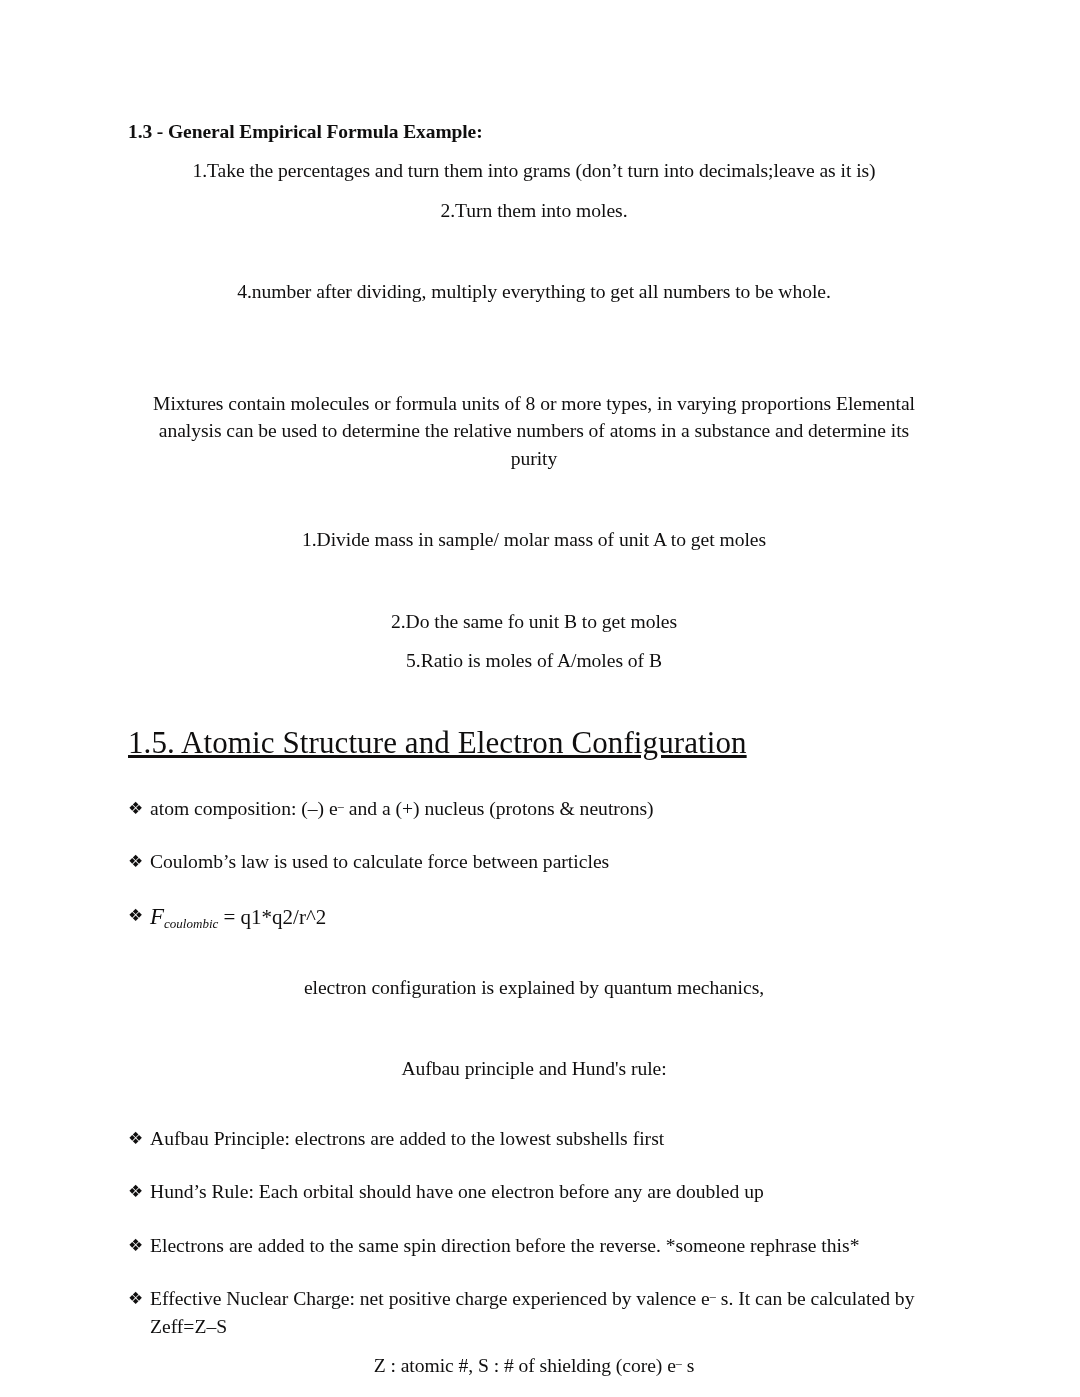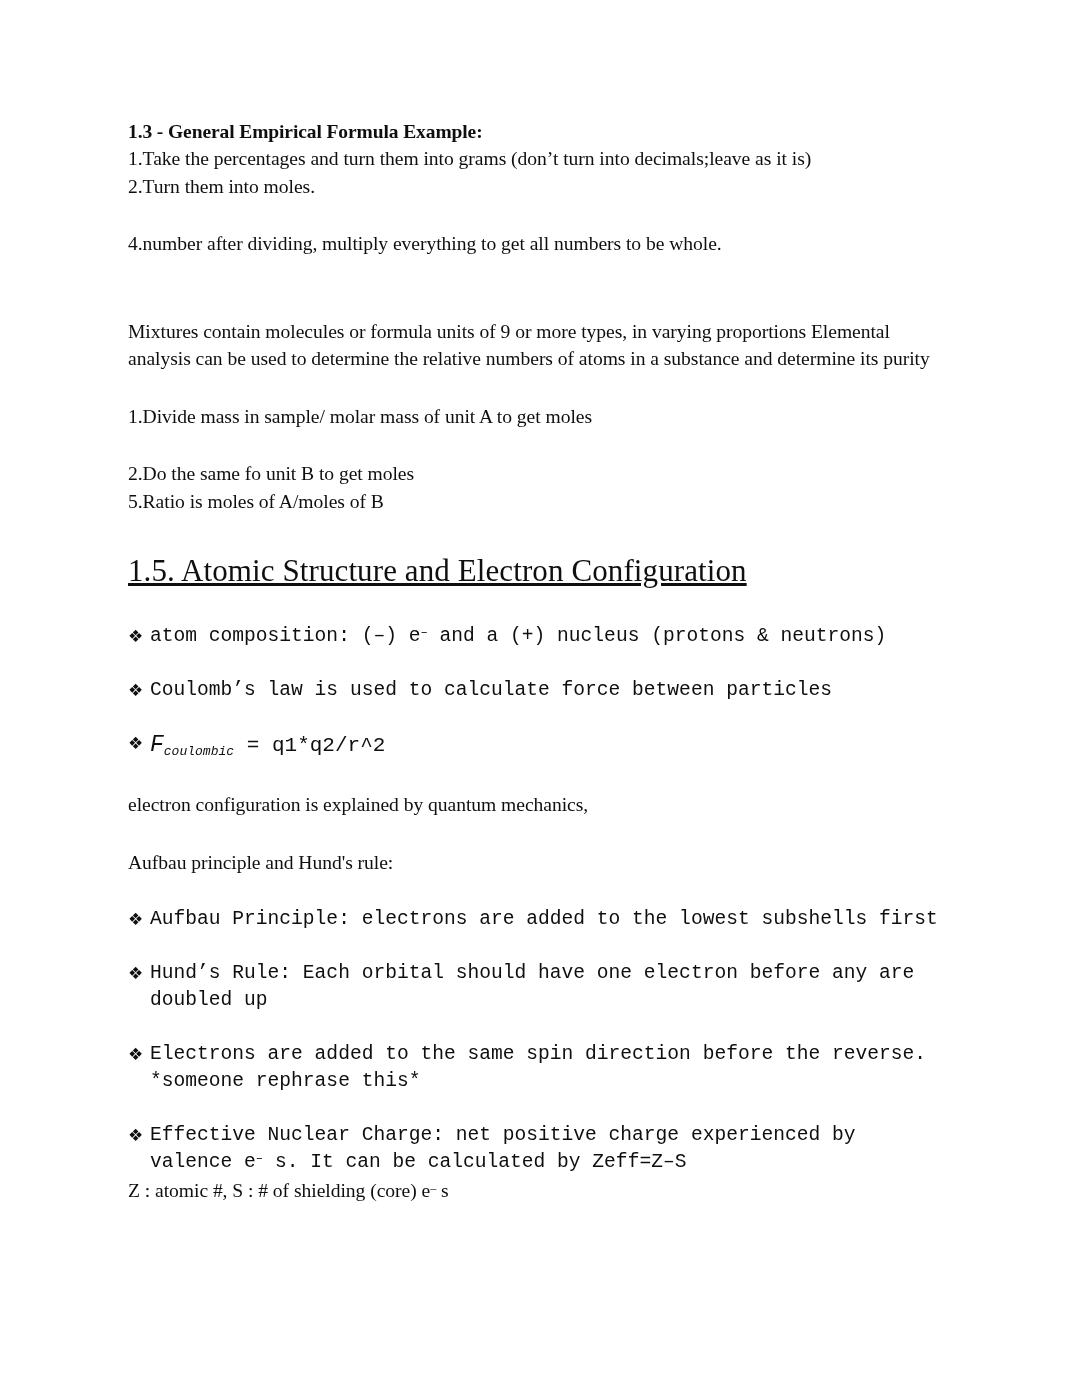--- a/index.html
+++ b/index.html
@@ -45,23 +45,23 @@
     line-height: 44px;
     letter-spacing: 0.1px;
     margin: 0;
     text-decoration: underline;
   }
 
   
   .p {
     font-size: 19.6px;
     line-height: 27.5px;
-    margin: 0;
+    margin: 12px;
     letter-spacing: -0.05px;
-    text-align: left;
+    text-align: center;
   }
   .gap-lg { height: 26px; }
   .gap-xl { height: 30px; }
   .gap-xxl { height: 34px; }
 
   
   .bullet-row {
     display: flex;
     align-items: flex-start;
     font-size: 19.6px;
@@ -69,21 +69,20 @@
   }
   .bullet-glyph {
     flex: 0 0 auto;
     width: 22px;
     font-size: 17px;
     line-height: 27.5px;
     color: #100f0f;
   }
   .bullet-text {
     flex: 1 1 auto;
-    font-family: Liberation Mono, monospace;
   }
 
   
   sup.minus {
     font-size: 0.62em;
     vertical-align: 0.42em;
     line-height: 0;
     letter-spacing: 0;
   }
   .formula {
@@ -116,21 +115,21 @@
 
     <div class="gap-xl"></div>
 
     <div class="p">4.number after dividing, multiply everything to get all numbers to be whole.</div>
 
     <div class="gap-xl"></div>
 
 
     <div class="gap-xl"></div>
 
-    <div class="p">Mixtures contain molecules or formula units of 9 or more types, in varying proportions Elemental analysis can be used to determine the relative numbers of atoms in a substance and determine its purity</div>
+    <div class="p">Mixtures contain molecules or formula units of 8 or more types, in varying proportions Elemental analysis can be used to determine the relative numbers of atoms in a substance and determine its purity</div>
 
     <div class="gap-xl"></div>
 
     <div class="p">1.Divide mass in sample/ molar mass of unit A to get moles</div>
 
     <div class="gap-xl"></div>
 
     <div class="p">2.Do the same fo unit B to get moles</div>
 
     <div class="p">5.Ratio is moles of A/moles of B</div>

